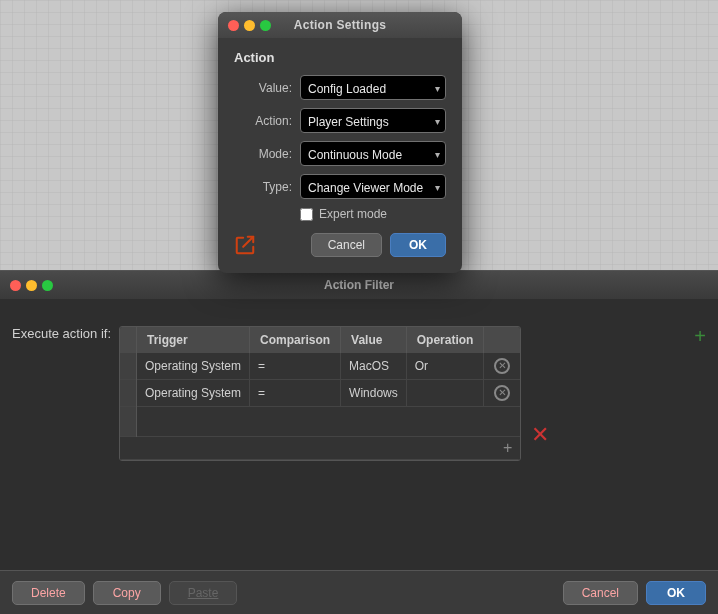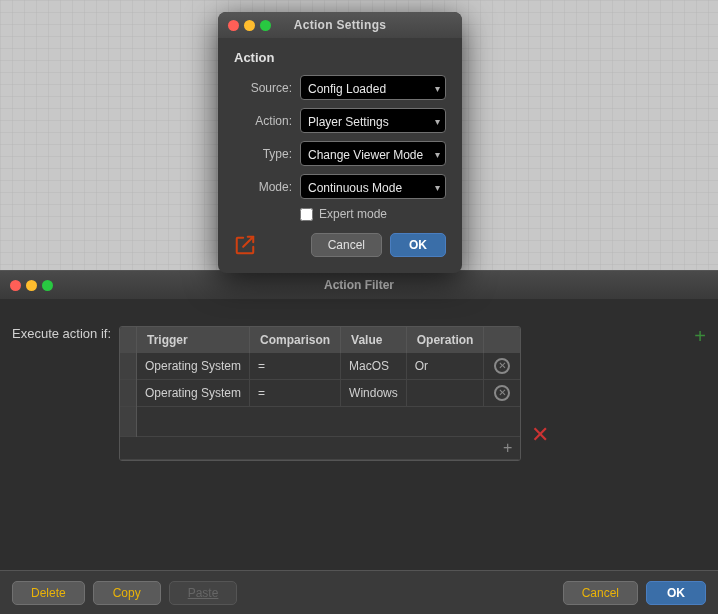--- a/index.html
+++ b/index.html
@@ -368,21 +368,21 @@
 
     .toolbar-right {
       display: flex;
       gap: 8px;
     }
 
     .btn-toolbar {
       background: #5a5a5a;
       border: 1px solid #707070;
       border-radius: 5px;
-      color: #eab308;
+      color: #fca5a5;
       font-size: 12px;
       padding: 4px 18px;
       cursor: pointer;
       min-width: 68px;
       text-align: center;
     }
 
     .btn-toolbar.disabled {
       color: #666;
       background: #444;
@@ -424,51 +424,51 @@
       <div class="traffic-light tl-red"></div>
       <div class="traffic-light tl-yellow"></div>
       <div class="traffic-light tl-green"></div>
     </div>
     <span class="dialog-titlebar-title">Action Settings</span>
   </div>
   <div class="dialog-content">
     <div class="dialog-section-title">Action</div>
 
     <div class="form-row">
-      <span class="form-label">Source:</span>
+      <span class="form-label">Value:</span>
       <div class="select-wrapper">
         <select>
           <option>Config Loaded</option>
         </select>
       </div>
     </div>
 
     <div class="form-row">
       <span class="form-label">Action:</span>
       <div class="select-wrapper">
         <select>
           <option>Player Settings</option>
         </select>
       </div>
     </div>
 
     <div class="form-row">
+      <span class="form-label">Mode:</span>
+      <div class="select-wrapper">
+        <select>
+          <option>Continuous Mode</option>
+        </select>
+      </div>
+    </div>
+
+    <div class="form-row">
       <span class="form-label">Type:</span>
       <div class="select-wrapper">
         <select>
           <option>Change Viewer Mode</option>
-        </select>
-      </div>
-    </div>
-
-    <div class="form-row">
-      <span class="form-label">Mode:</span>
-      <div class="select-wrapper">
-        <select>
-          <option>Continuous Mode</option>
         </select>
       </div>
     </div>
 
     <div class="checkbox-row">
       <input type="checkbox" id="expertMode" style="">
       <label class="checkbox-label" for="expertMode">Expert mode</label>
     </div>
 
     <div class="dialog-buttons">

